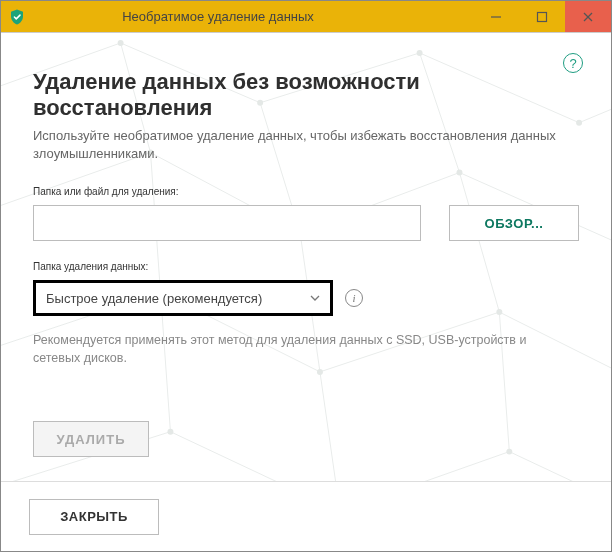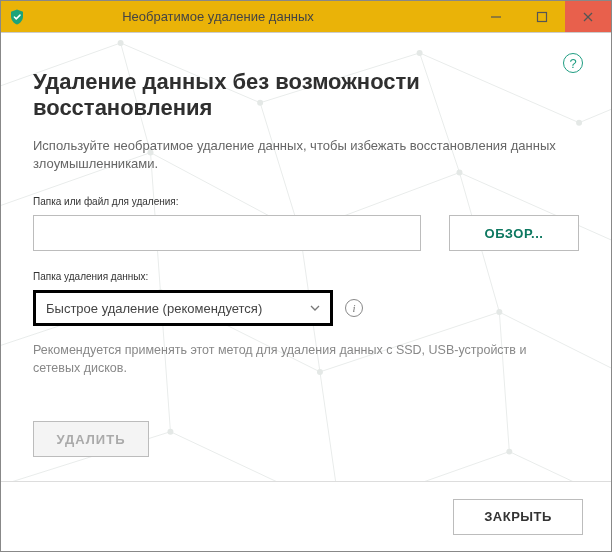--- a/index.html
+++ b/index.html
@@ -11,34 +11,34 @@
   .tb-controls { display: flex; height: 100%; }
   .tb-btn { width: 46px; height: 100%; display: flex; align-items: center; justify-content: center; cursor: pointer; }
   .tb-close { background: #e8604c; }
   .tb-close svg line { stroke: #fff; }
   .tb-btn svg { width: 12px; height: 12px; }
   .tb-btn svg line, .tb-btn svg rect { stroke: #555; stroke-width: 1.2; fill: none; }
   .body { flex: 1; position: relative; padding: 24px 32px 0 32px; display: flex; flex-direction: column; overflow: hidden; }
   .bg-pattern { position: absolute; inset: 0; pointer-events: none; z-index: 0; }
   .content { position: relative; z-index: 1; flex: 1; display: flex; flex-direction: column; }
   .help-icon { position: absolute; top: 20px; right: 28px; width: 20px; height: 20px; border: 1.3px solid #1f9d82; border-radius: 50%; display: flex; align-items: center; justify-content: center; color: #1f9d82; font-size: 13px; cursor: pointer; z-index: 2; }
-  h1 { font-size: 22px; font-weight: 600; color: #2f2f2f; margin-top: 12px; margin-bottom: 16px; }
+  h1 { font-size: 22px; font-weight: 600; color: #2f2f2f; margin-top: 12px; margin-bottom: 6px; }
   .desc { font-size: 13px; color: #666; line-height: 1.35; margin-bottom: 24px; max-width: 530px; }
   .field-label { font-size: 10px; color: #333; margin-bottom: 8px; }
   .row { display: flex; gap: 28px; margin-bottom: 20px; align-items: stretch; }
   .text-input { flex: 1; height: 36px; border: 1px solid #bcbcbc; padding: 0 8px; font-size: 13px; color: #333; background: #fff; }
   .btn { height: 36px; border: 1px solid #bcbcbc; background: #fff; font-size: 13px; font-weight: 600; letter-spacing: 0.5px; display: flex; align-items: center; justify-content: center; cursor: pointer; }
   .btn-browse { width: 130px; color: #0d7860; }
   .select-row { display: flex; align-items: center; gap: 12px; margin-bottom: 16px; }
   .select { width: 300px; height: 36px; border: 3px solid #000000; padding: 0 10px; font-size: 13px; color: #444; display: flex; align-items: center; justify-content: space-between; cursor: pointer; background: #fff; }
   .chev { width: 10px; height: 10px; }
   .info-ico { width: 18px; height: 18px; border: 1.2px solid #888; border-radius: 50%; display: flex; align-items: center; justify-content: center; font-size: 11px; color: #777; font-style: italic; font-family: Georgia, serif; cursor: pointer; }
   .hint { font-size: 12.5px; color: #888; line-height: 1.4; max-width: 530px; }
   .btn-delete { width: 116px; color: #aaa; margin-top: auto; margin-bottom: 24px; background: #f4f4f4; cursor: default; letter-spacing: 1px; }
-  .footer { height: 70px; border-top: 1px solid #ddd; display: flex; align-items: center; justify-content: flex-end; padding: 0 28px; position: relative; z-index: 1; }
+  .footer { height: 70px; border-top: 1px solid #ddd; display: flex; align-items: center; padding: 0 28px; position: relative; z-index: 1; }
   .btn-close { width: 130px; color: #333; }
 </style>
 </head>
 <body>
 
 <div class="window">
   <div class="titlebar">
     <div class="tb-icon">
       <svg width="18" height="18" viewBox="0 0 24 24">
         <path d="M12 2 L20 5 V11 C20 16 16.5 20.5 12 22 C7.5 20.5 4 16 4 11 V5 Z" fill="#1ba37a"></path>

